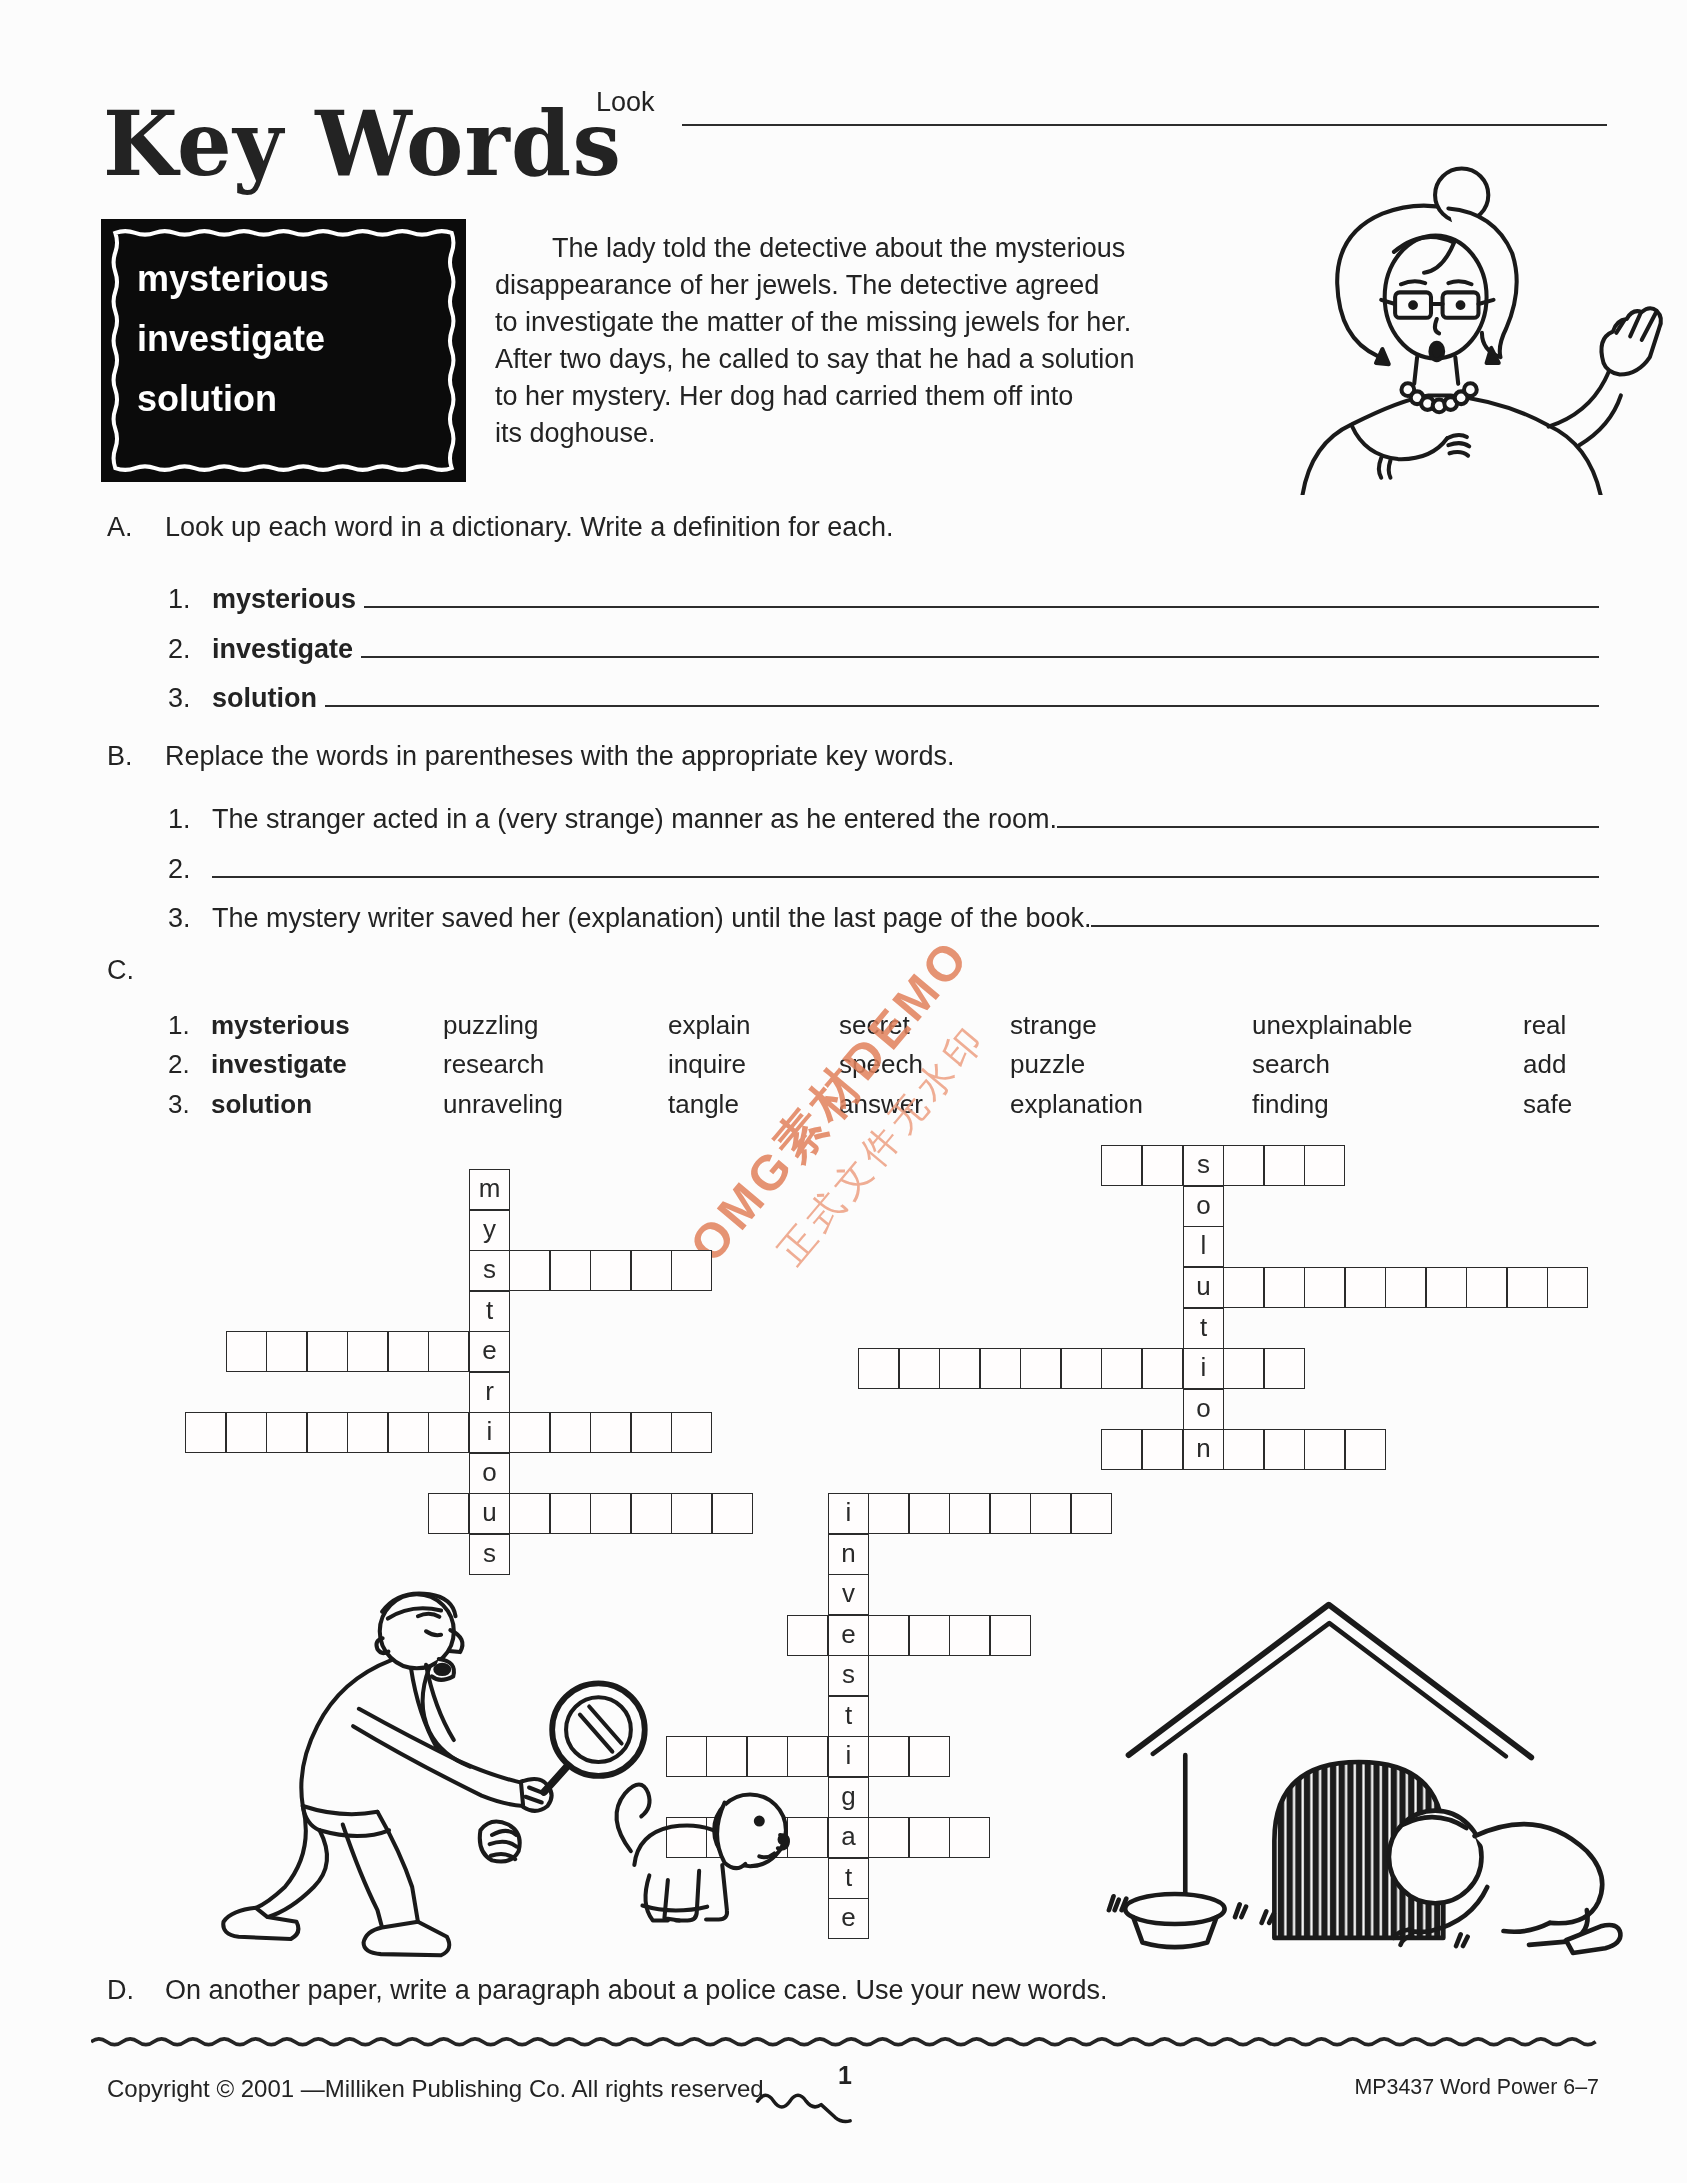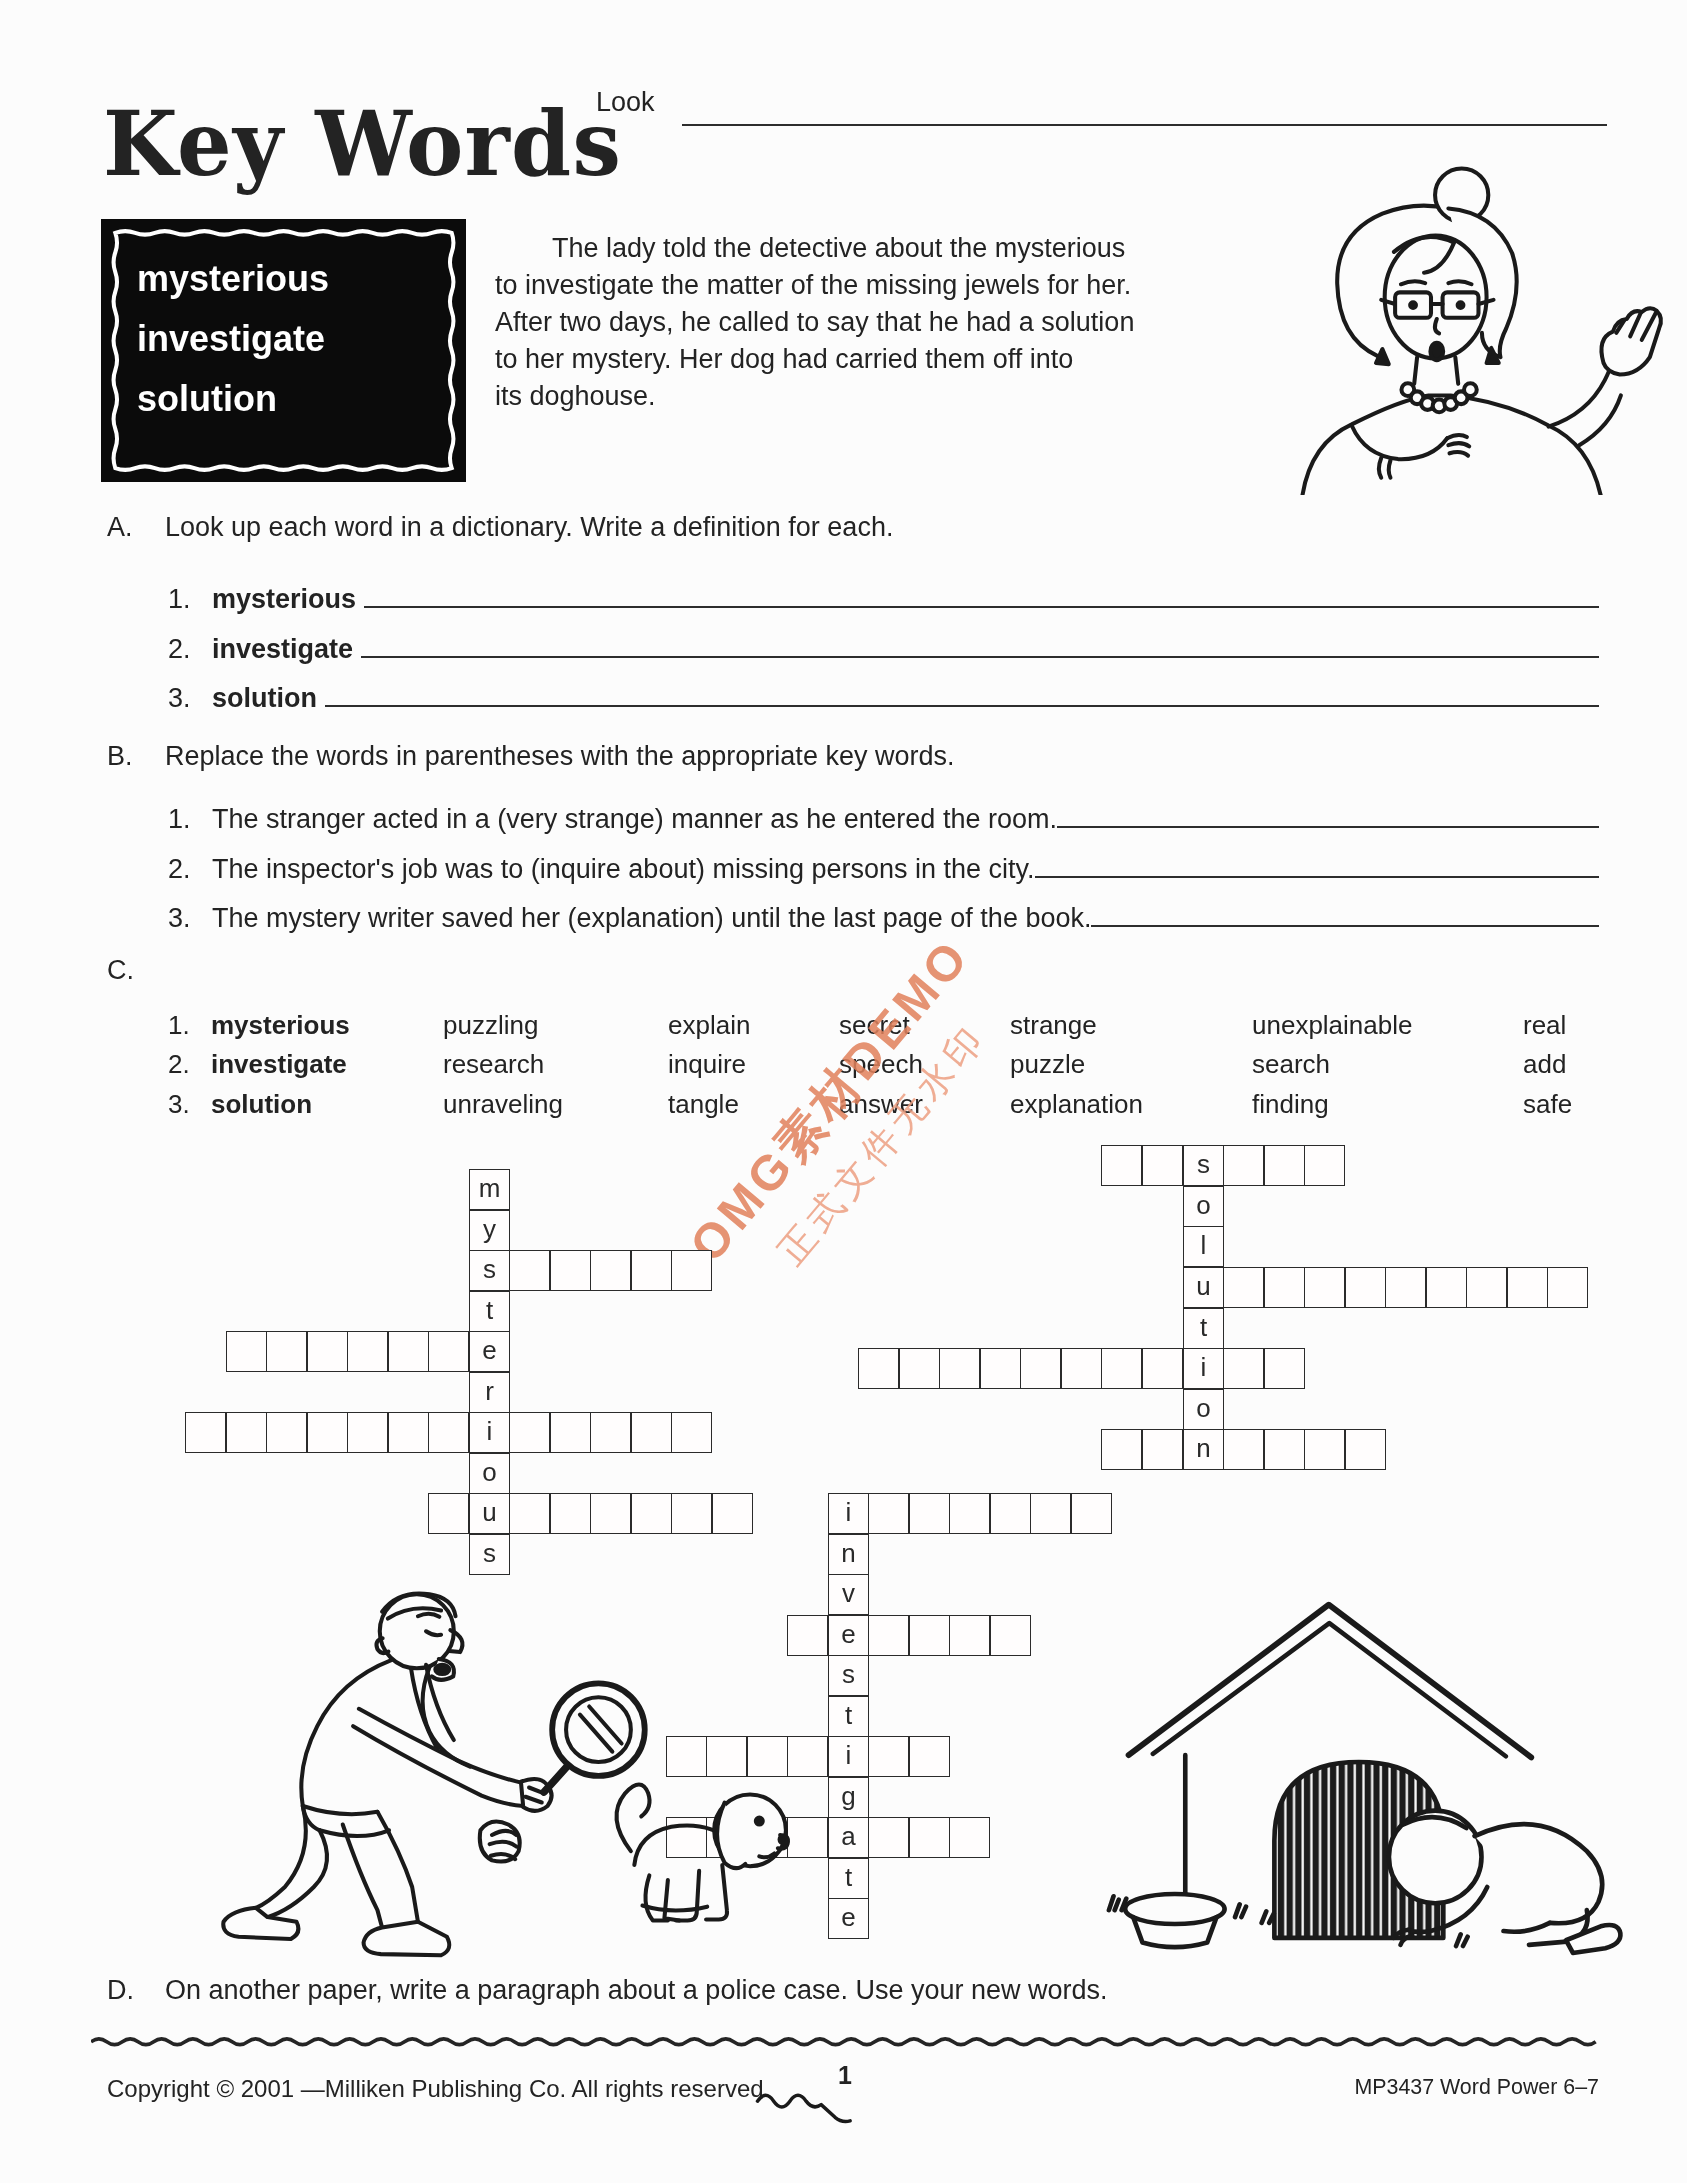--- a/index.html
+++ b/index.html
@@ -76,20 +76,21 @@
     </svg>
     <div class="kw-words">
       <span class="kw-word">mysterious</span>
       <span class="kw-word">investigate</span>
       <span class="kw-word">solution</span>
     </div>
   </div>
 
   <div class="abs intro">
     <div class="pline">The lady told the detective about the mysterious</div>
+    <div class="pline">disappearance of her jewels. The detective agreed</div>
     <div class="pline">to investigate the matter of the missing jewels for her.</div>
     <div class="pline">After two days, he called to say that he had a solution</div>
     <div class="pline">to her mystery. Her dog had carried them off into</div>
     <div class="pline">its doghouse.</div>
   </div>
 
   <svg class="abs" style="left:1233px;top:165px;" width="440" height="330" viewBox="0 0 760 570">
     <g class="ln" stroke-width="7">
       <path d="M 250,330 Q 183,300 180,205 Q 178,118 258,84 Q 315,62 372,75" fill="#fcfcfc"></path>
       <circle cx="395" cy="52" r="46" fill="#fcfcfc"></circle>
@@ -150,21 +151,20 @@
     <span class="sec-label">B.</span>
     <span>Replace the words in parentheses with the appropriate key words.</span>
   </div>
   <div class="abs item-row" style="top:796px;">
     <span class="item-num">1.</span>
     <span class="item-text">The stranger acted in a (very strange) manner as he entered the room.</span>
     <span class="blank"></span>
   </div>
   <div class="abs item-row" style="top:846px;">
     <span class="item-num">2.</span>
-    <span class="item-text">The inspector's job was to (inquire about) missing persons in the city.</span>
     <span class="blank"></span>
   </div>
   <div class="abs item-row" style="top:895px;">
     <span class="item-num">3.</span>
     <span class="item-text">The mystery writer saved her (explanation) until the last page of the book.</span>
     <span class="blank"></span>
   </div>
 
   <div class="abs sec-head" style="top:955px;">
     <span class="sec-label">C.</span>

